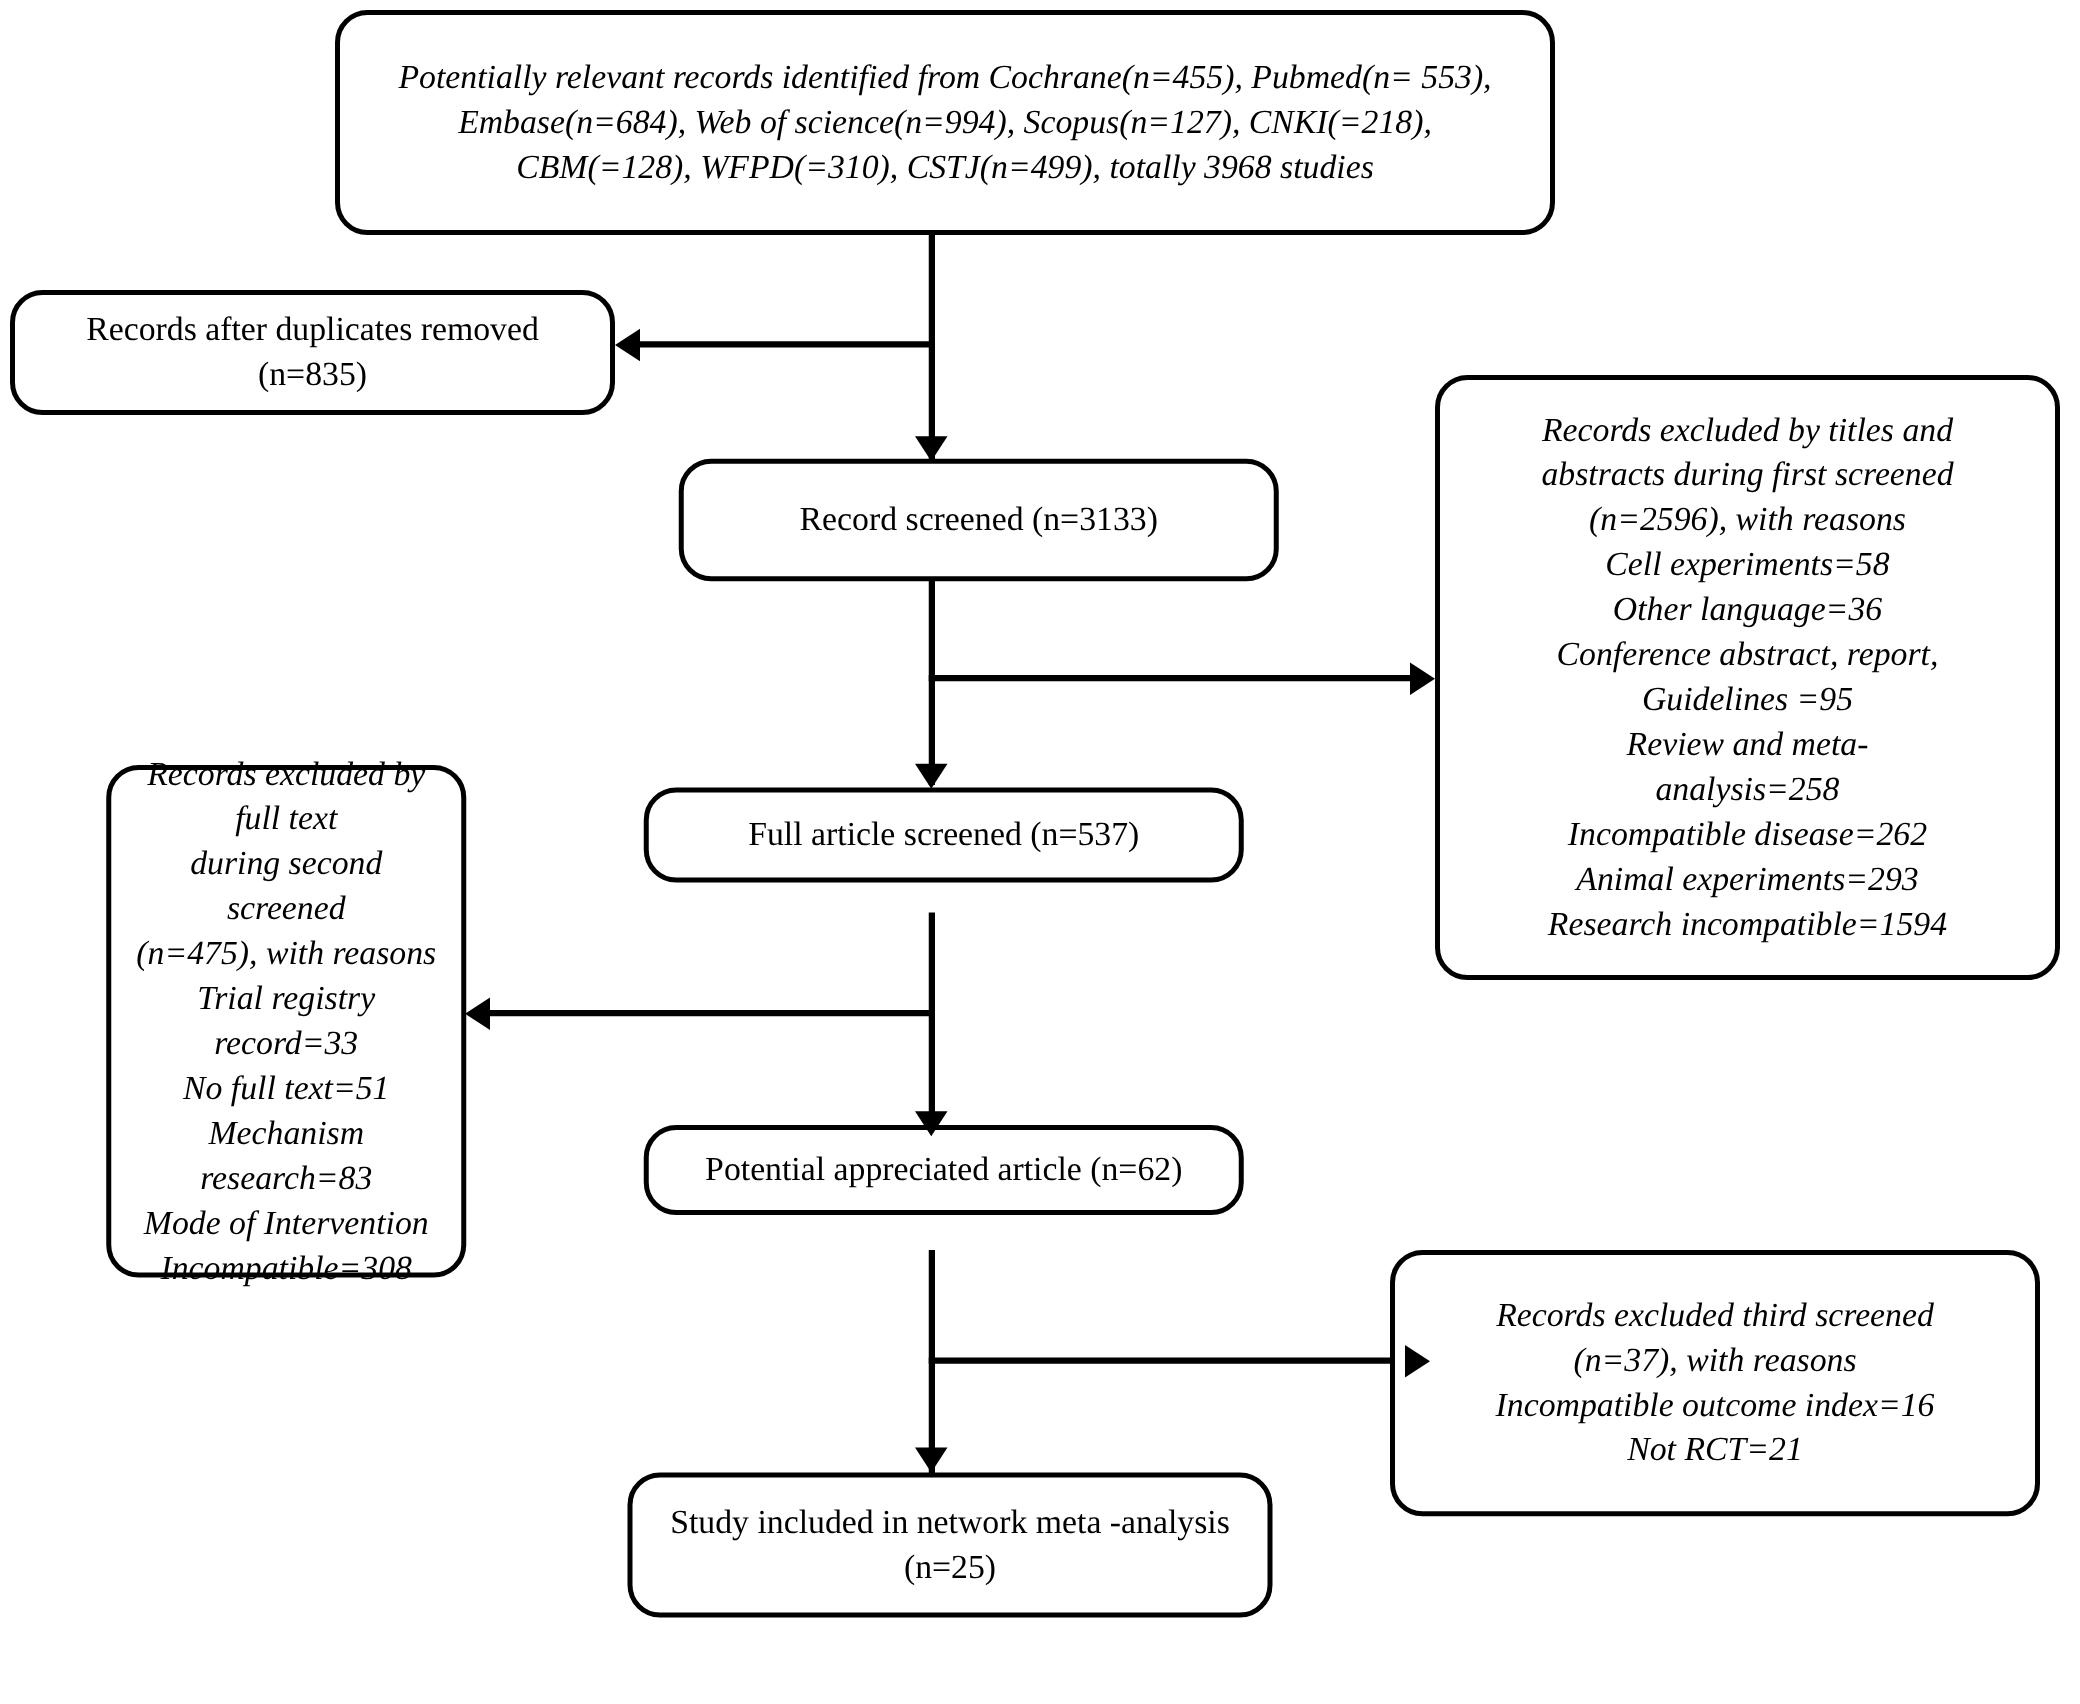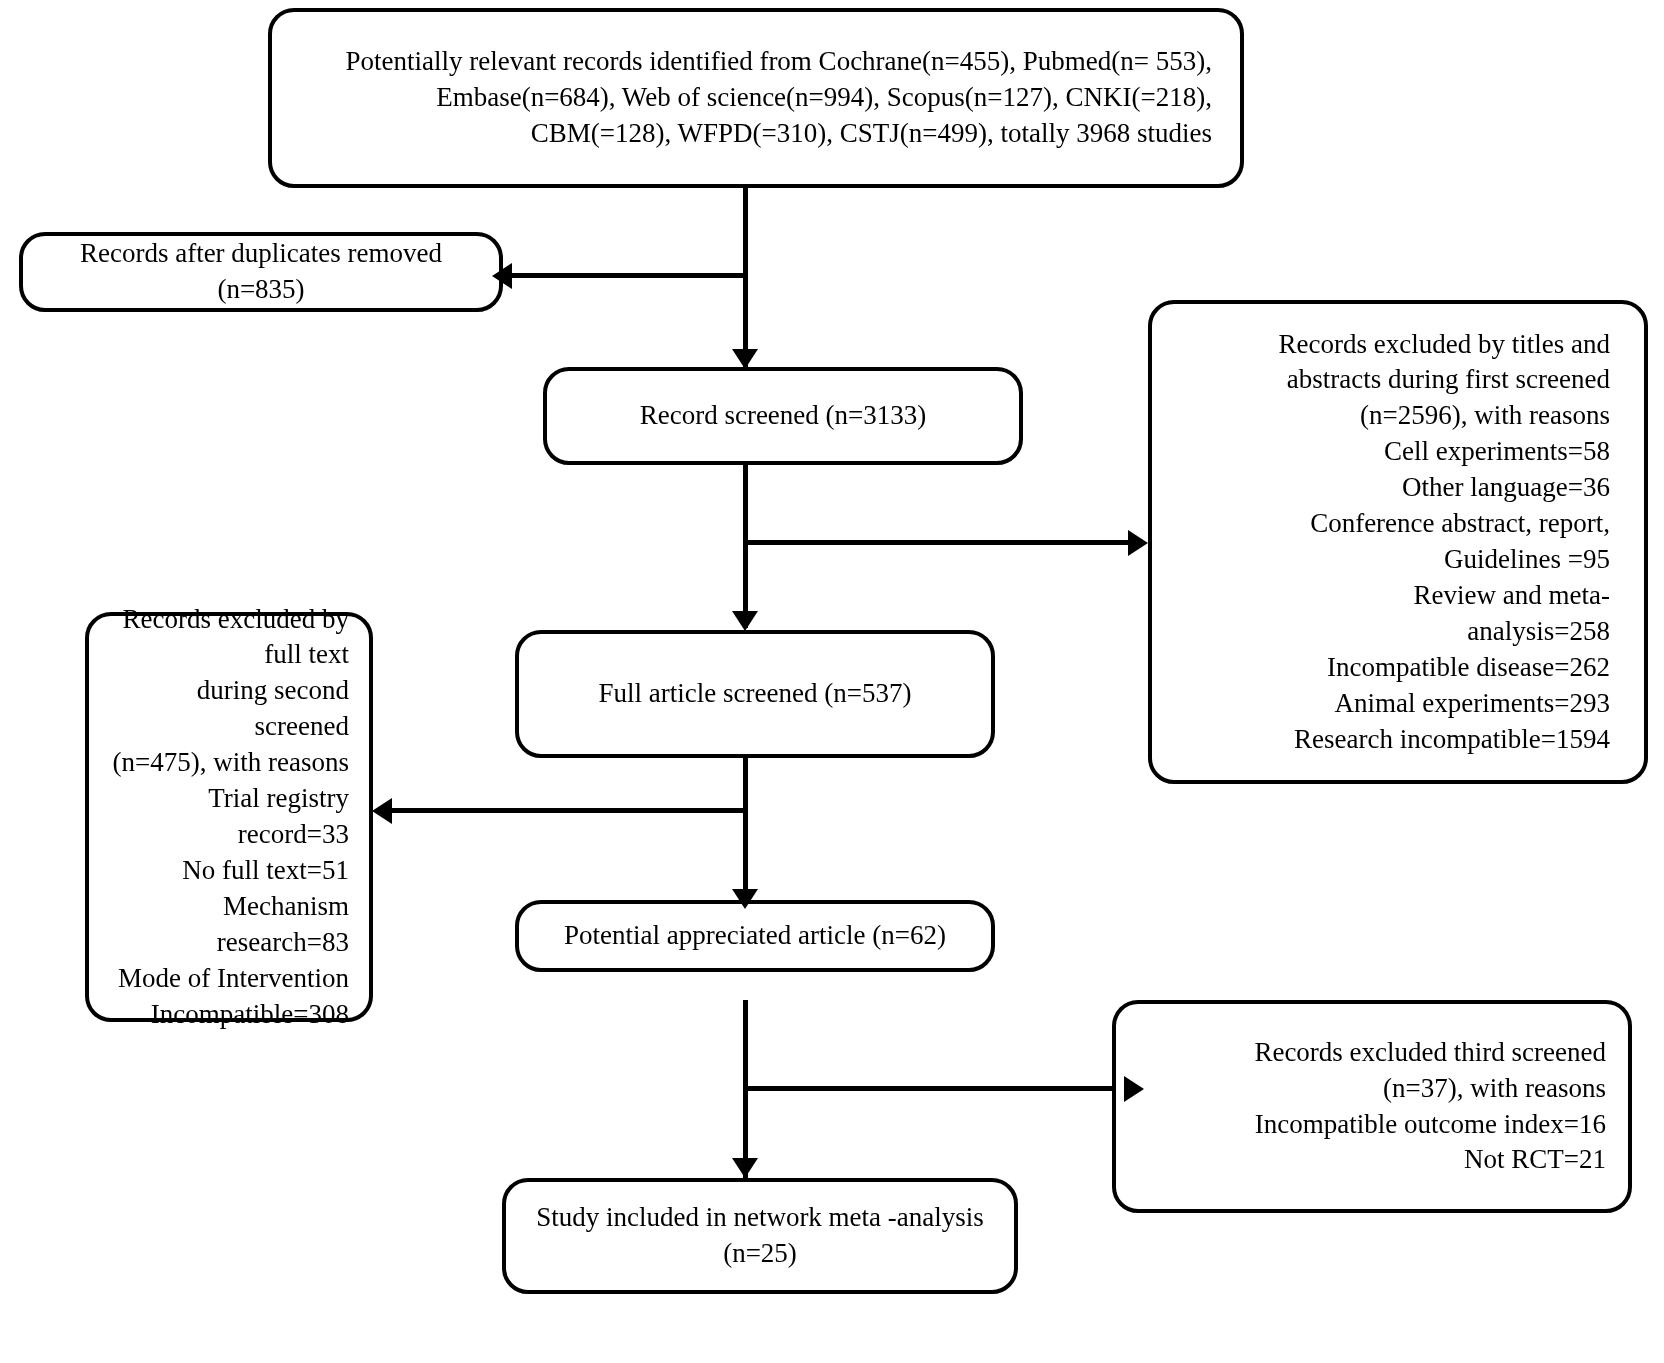--- a/index.html
+++ b/index.html
@@ -26,21 +26,21 @@
     align-items: center;
     z-index: 2;
   }
   .box .txt {
     width: 100%;
     font-size: 27px;
     line-height: 1.33;
     white-space: pre-line;
   }
   .center-txt { text-align: center; }
-  .left-txt   { text-align: right; }
+  .left-txt   { text-align: center; font-style: italic; }
 
   
   .vline {
     position: absolute;
     width: 5px;
     background: #000000;
     z-index: 1;
   }
   .hline {
     position: absolute;
@@ -99,21 +99,21 @@
   <div class="vline" style="left:743px; top:1000px; height:180px;"></div>
   <div class="arrow-down" style="left:732px; top:1158px;"></div>
 
   <div class="hline" style="left:743px; top:1086px; width:385px;"></div>
   <div class="arrow-right" style="left:1124px; top:1076px;"></div>
 
   <div class="box" style="left:268px; top:8px; width:976px; height:180px; padding:18px 28px;">
     <div class="txt left-txt">Potentially relevant records identified from Cochrane(n=455), Pubmed(n= 553), Embase(n=684), Web of science(n=994), Scopus(n=127), CNKI(=218), CBM(=128), WFPD(=310), CSTJ(n=499), totally 3968 studies</div>
   </div>
 
-  <div class="box" style="left:19px; top:232px; width:484px; height:80px; padding:12px 20px;">
+  <div class="box" style="left:8px; top:232px; width:484px; height:100px; padding:12px 20px;">
     <div class="txt center-txt">Records after duplicates removed
 (n=835)</div>
   </div>
 
   <div class="box" style="left:515px; top:367px; width:480px; height:98px; padding:8px 20px;margin-left:28px;">
     <div class="txt center-txt">Record screened (n=3133)</div>
   </div>
 
   <div class="box" style="left:1148px; top:300px; width:500px; height:484px; padding:10px 34px;">
     <div class="txt left-txt">Records excluded by titles and
@@ -123,21 +123,21 @@
 Other language=36
 Conference abstract, report,
 Guidelines =95
 Review and meta-
 analysis=258
 Incompatible disease=262
 Animal experiments=293
 Research incompatible=1594</div>
   </div>
 
-  <div class="box" style="left:515px; top:630px; width:480px; height:128px; padding:8px 20px;">
+  <div class="box" style="left:515px; top:630px; width:480px; height:76px; padding:8px 20px;">
     <div class="txt center-txt">Full article screened (n=537)</div>
   </div>
 
   <div class="box" style="left:85px; top:612px; width:288px; height:410px; padding:2px 20px;">
     <div class="txt left-txt">Records excluded by full text
 during second screened
 (n=475), with reasons
 Trial registry record=33
 No full text=51
 Mechanism research=83

